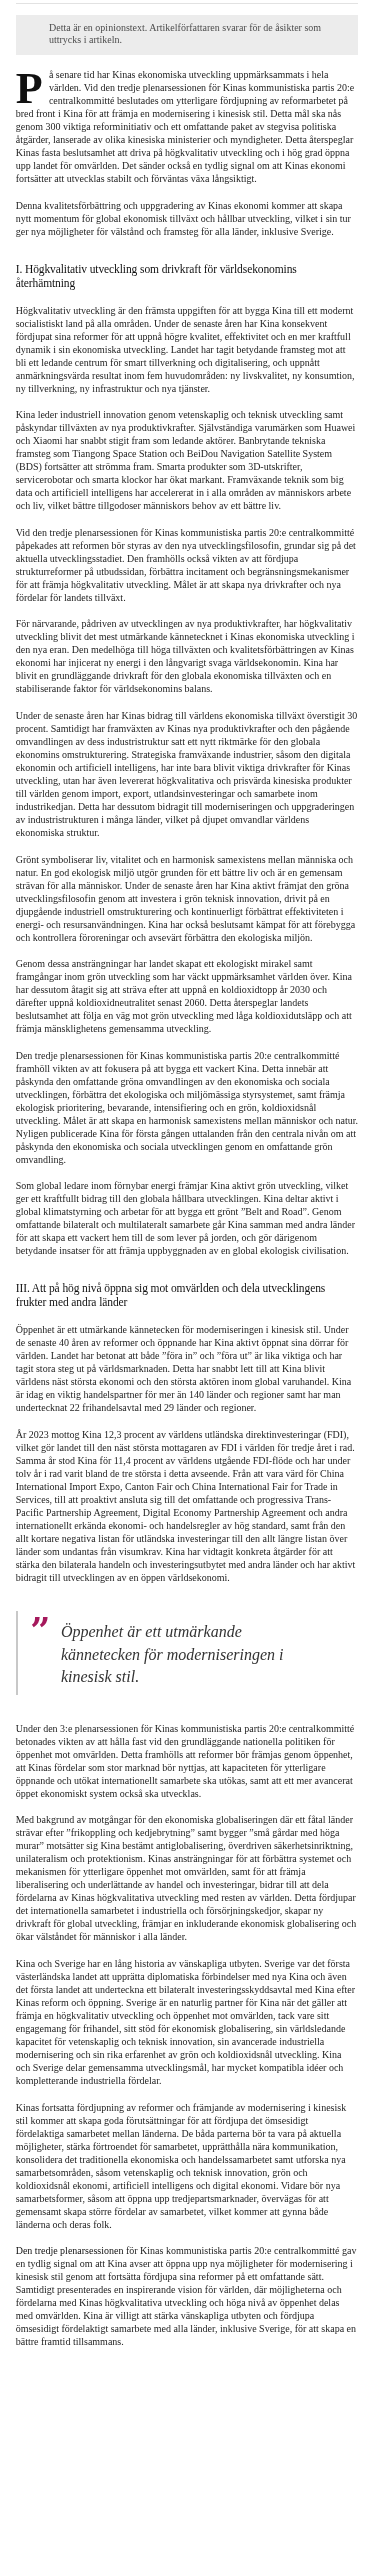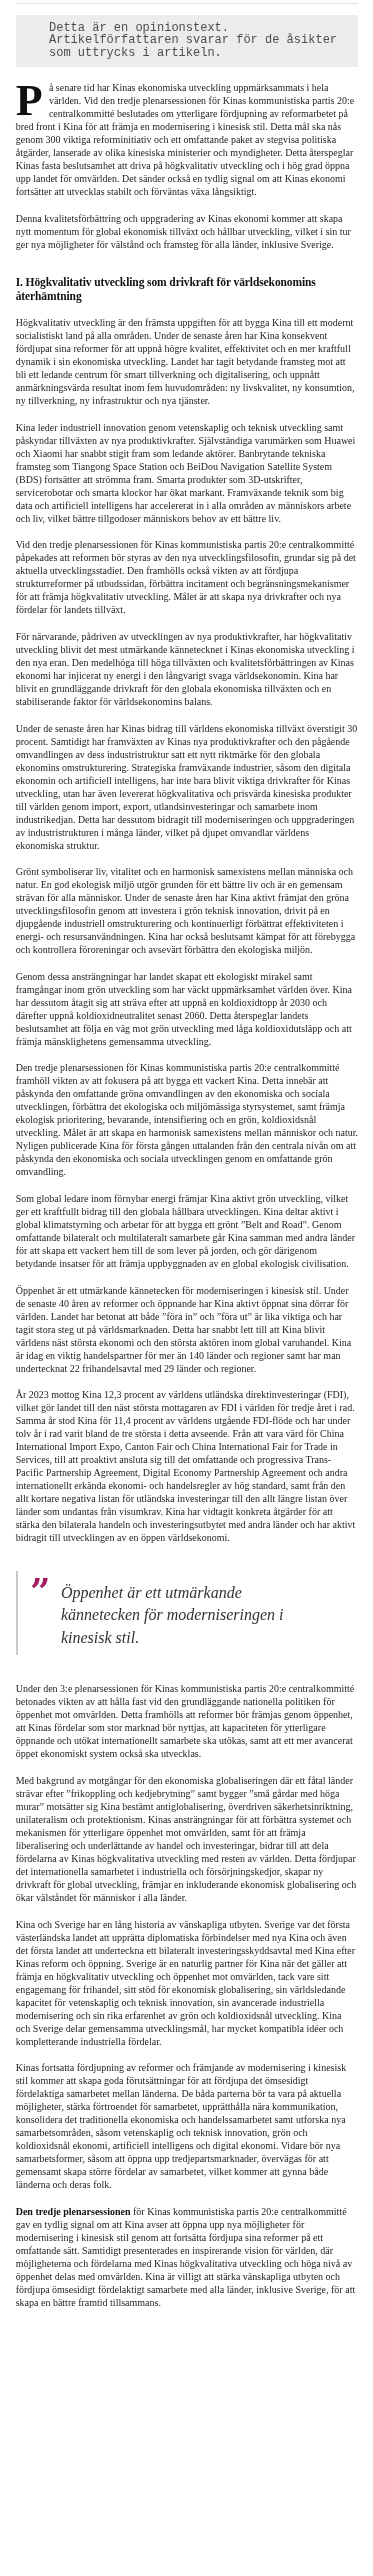--- a/index.html
+++ b/index.html
@@ -17,46 +17,46 @@
     border-top:0.5px solid #e2e2e2;
     margin:2.6px 0 0 0;
   }
   .notice{
     background:#ececec;
     margin:11.5px 0 0 0;
     padding:6.8px 15.7px 7.8px 17.3px;
   }
   .notice-text{
     margin:0;
-    font-family:Liberation Mono, monospace;
-    font-size:12px;
+    font-family:Liberation Serif, serif;
+    font-size:10px;
     line-height:12.6px;
     color:#4d4d4d;
     padding-left:16px;
   }
   .article{
     margin-top:7.3px;
     font-size:10px;
     line-height:13px;
     color:#242424;
   }
   .para{margin:13.6px 0;}
   .dropcap{
     float:left;
     font-size:44px;
     line-height:32px;
     padding:4.2px 6.3px 0 0;
     font-weight:bold;
     color:#111111;
   }
-  .lead-bold{font-weight:bold;color:#111111;}
+  .lead-bold{font-weight:normal;color:#111111;}
   .section-heading{
     font-size:11.5px;
     line-height:14px;
-    font-weight:bold;
+    font-weight:normal;
     color:#101010;
     margin:24px 0 12.6px 0;
     letter-spacing:-0.1px;
   }
   .pullquote{
     margin:27px 0;
     border-left:2.1px solid #c8c8c8;
     padding:8.4px 0 6.3px 12.6px;
     display:flex;
     align-items:flex-start;
@@ -92,20 +92,21 @@
       <h2 class="section-heading">I. Högkvalitativ utveckling som drivkraft för världsekonomins återhämtning</h2>
       <p class="para"><span>Högkvalitativ utveckling är den främsta uppgiften för att bygga Kina till ett modernt socialistiskt land på alla områden. Under de senaste åren har Kina konsekvent fördjupat sina reformer för att uppnå högre kvalitet, effektivitet och en mer kraftfull dynamik i sin ekonomiska utveckling. Landet har tagit betydande framsteg mot att bli ett ledande centrum för smart tillverkning och digitalisering, och uppnått anmärkningsvärda resultat inom fem huvudområden: ny livskvalitet, ny konsumtion, ny tillverkning, ny infrastruktur och nya tjänster.</span></p>
       <p class="para"><span>Kina leder industriell innovation genom vetenskaplig och teknisk utveckling samt påskyndar tillväxten av nya produktivkrafter. Självständiga varumärken som Huawei och Xiaomi har snabbt stigit fram som ledande aktörer. Banbrytande tekniska framsteg som Tiangong Space Station och BeiDou Navigation Satellite System (BDS) fortsätter att strömma fram. Smarta produkter som 3D-utskrifter, servicerobotar och smarta klockor har ökat markant. Framväxande teknik som big data och artificiell intelligens har accelererat in i alla områden av människors arbete och liv, vilket bättre tillgodoser människors behov av ett bättre liv.</span></p>
       <p class="para"><span>Vid den tredje plenarsessionen för Kinas kommunistiska partis 20:e centralkommitté påpekades att reformen bör styras av den nya utvecklingsfilosofin, grundar sig på det aktuella utvecklingsstadiet. Den framhölls också vikten av att fördjupa strukturreformer på utbudssidan, förbättra incitament och begränsningsmekanismer för att främja högkvalitativ utveckling. Målet är att skapa nya drivkrafter och nya fördelar för landets tillväxt.</span></p>
       <p class="para"><span>För närvarande, pådriven av utvecklingen av nya produktivkrafter, har högkvalitativ utveckling blivit det mest utmärkande kännetecknet i Kinas ekonomiska utveckling i den nya eran. Den medelhöga till höga tillväxten och kvalitetsförbättringen av Kinas ekonomi har injicerat ny energi i den långvarigt svaga världsekonomin. Kina har blivit en grundläggande drivkraft för den globala ekonomiska tillväxten och en stabiliserande faktor för världsekonomins balans.</span></p>
       <p class="para"><span>Under de senaste åren har Kinas bidrag till världens ekonomiska tillväxt överstigit 30 procent. Samtidigt har framväxten av Kinas nya produktivkrafter och den pågående omvandlingen av dess industristruktur satt ett nytt riktmärke för den globala ekonomins omstrukturering. Strategiska framväxande industrier, såsom den digitala ekonomin och artificiell intelligens, har inte bara blivit viktiga drivkrafter för Kinas utveckling, utan har även levererat högkvalitativa och prisvärda kinesiska produkter till världen genom import, export, utlandsinvesteringar och samarbete inom industrikedjan. Detta har dessutom bidragit till moderniseringen och uppgraderingen av industristrukturen i många länder, vilket på djupet omvandlar världens ekonomiska struktur.</span></p>
       <p class="para"><span>Grönt symboliserar liv, vitalitet och en harmonisk samexistens mellan människa och natur. En god ekologisk miljö utgör grunden för ett bättre liv och är en gemensam strävan för alla människor. Under de senaste åren har Kina aktivt främjat den gröna utvecklingsfilosofin genom att investera i grön teknisk innovation, drivit på en djupgående industriell omstrukturering och kontinuerligt förbättrat effektiviteten i energi- och resursanvändningen. Kina har också beslutsamt kämpat för att förebygga och kontrollera föroreningar och avsevärt förbättra den ekologiska miljön.</span></p>
       <p class="para"><span>Genom dessa ansträngningar har landet skapat ett ekologiskt mirakel samt framgångar inom grön utveckling som har väckt uppmärksamhet världen över. Kina har dessutom åtagit sig att sträva efter att uppnå en koldioxidtopp år 2030 och därefter uppnå koldioxidneutralitet senast 2060. Detta återspeglar landets beslutsamhet att följa en väg mot grön utveckling med låga koldioxidutsläpp och att främja mänsklighetens gemensamma utveckling.</span></p>
       <p class="para"><span>Den tredje plenarsessionen för Kinas kommunistiska partis 20:e centralkommitté framhöll vikten av att fokusera på att bygga ett vackert Kina. Detta innebär att påskynda den omfattande gröna omvandlingen av den ekonomiska och sociala utvecklingen, förbättra det ekologiska och miljömässiga styrsystemet, samt främja ekologisk prioritering, bevarande, intensifiering och en grön, koldioxidsnål utveckling. Målet är att skapa en harmonisk samexistens mellan människor och natur. Nyligen publicerade Kina för första gången uttalanden från den centrala nivån om att påskynda den ekonomiska och sociala utvecklingen genom en omfattande grön omvandling.</span></p>
       <p class="para"><span>Som global ledare inom förnybar energi främjar Kina aktivt grön utveckling, vilket ger ett kraftfullt bidrag till den globala hållbara utvecklingen. Kina deltar aktivt i global klimatstyrning och arbetar för att bygga ett grönt ”Belt and Road”. Genom omfattande bilateralt och multilateralt samarbete går Kina samman med andra länder för att skapa ett vackert hem till de som lever på jorden, och gör därigenom betydande insatser för att främja uppbyggnaden av en global ekologisk civilisation.</span></p>
+      <h2 class="section-heading">III. Att på hög nivå öppna sig mot omvärlden och dela utvecklingens frukter med andra länder</h2>
       <p class="para"><span>Öppenhet är ett utmärkande kännetecken för moderniseringen i kinesisk stil. Under de senaste 40 åren av reformer och öppnande har Kina aktivt öppnat sina dörrar för världen. Landet har betonat att både ”föra in” och ”föra ut” är lika viktiga och har tagit stora steg ut på världsmarknaden. Detta har snabbt lett till att Kina blivit världens näst största ekonomi och den största aktören inom global varuhandel. Kina är idag en viktig handelspartner för mer än 140 länder och regioner samt har man undertecknat 22 frihandelsavtal med 29 länder och regioner.</span></p>
       <p class="para"><span>År 2023 mottog Kina 12,3 procent av världens utländska direktinvesteringar (FDI), vilket gör landet till den näst största mottagaren av FDI i världen för tredje året i rad. Samma år stod Kina för 11,4 procent av världens utgående FDI-flöde och har under tolv år i rad varit bland de tre största i detta avseende. Från att vara värd för China International Import Expo, Canton Fair och China International Fair for Trade in Services, till att proaktivt ansluta sig till det omfattande och progressiva Trans-Pacific Partnership Agreement, Digital Economy Partnership Agreement och andra internationellt erkända ekonomi- och handelsregler av hög standard, samt från den allt kortare negativa listan för utländska investeringar till den allt längre listan över länder som undantas från visumkrav. Kina har vidtagit konkreta åtgärder för att stärka den bilaterala handeln och investeringsutbytet med andra länder och har aktivt bidragit till utvecklingen av en öppen världsekonomi.</span></p>
       <figure class="pullquote" style="border-left-color: rgb(200, 200, 200);">
         <span class="quote-mark" style="color: rgb(165, 25, 92);">”</span>
         <blockquote class="quote-text">Öppenhet är ett utmärkande kännetecken för moderniseringen i kinesisk stil.</blockquote>
       </figure>
       <p class="para"><span>Under den 3:e plenarsessionen för Kinas kommunistiska partis 20:e centralkommitté betonades vikten av att hålla fast vid den grundläggande nationella politiken för öppenhet mot omvärlden. Detta framhölls att reformer bör främjas genom öppenhet, att Kinas fördelar som stor marknad bör nyttjas, att kapaciteten för ytterligare öppnande och utökat internationellt samarbete ska utökas, samt att ett mer avancerat öppet ekonomiskt system också ska utvecklas.</span></p>
       <p class="para"><span>Med bakgrund av motgångar för den ekonomiska globaliseringen där ett fåtal länder strävar efter ”frikoppling och kedjebrytning” samt bygger ”små gårdar med höga murar” motsätter sig Kina bestämt antiglobalisering, överdriven säkerhetsinriktning, unilateralism och protektionism. Kinas ansträngningar för att förbättra systemet och mekanismen för ytterligare öppenhet mot omvärlden, samt för att främja liberalisering och underlättande av handel och investeringar, bidrar till att dela fördelarna av Kinas högkvalitativa utveckling med resten av världen. Detta fördjupar det internationella samarbetet i industriella och försörjningskedjor, skapar ny drivkraft för global utveckling, främjar en inkluderande ekonomisk globalisering och ökar välståndet för människor i alla länder.</span></p>
       <p class="para"><span>Kina och Sverige har en lång historia av vänskapliga utbyten. Sverige var det första västerländska landet att upprätta diplomatiska förbindelser med nya Kina och även det första landet att underteckna ett bilateralt investeringsskyddsavtal med Kina efter Kinas reform och öppning. Sverige är en naturlig partner för Kina när det gäller att främja en högkvalitativ utveckling och öppenhet mot omvärlden, tack vare sitt engagemang för frihandel, sitt stöd för ekonomisk globalisering, sin världsledande kapacitet för vetenskaplig och teknisk innovation, sin avancerade industriella modernisering och sin rika erfarenhet av grön och koldioxidsnål utveckling. Kina och Sverige delar gemensamma utvecklingsmål, har mycket kompatibla idéer och kompletterande industriella fördelar.</span></p>
       <p class="para"><span>Kinas fortsatta fördjupning av reformer och främjande av modernisering i kinesisk stil kommer att skapa goda förutsättningar för att fördjupa det ömsesidigt fördelaktiga samarbetet mellan länderna. De båda parterna bör ta vara på aktuella möjligheter, stärka förtroendet för samarbetet, upprätthålla nära kommunikation, konsolidera det traditionella ekonomiska och handelssamarbetet samt utforska nya samarbetsområden, såsom vetenskaplig och teknisk innovation, grön och koldioxidsnål ekonomi, artificiell intelligens och digital ekonomi. Vidare bör nya samarbetsformer, såsom att öppna upp tredjepartsmarknader, övervägas för att gemensamt skapa större fördelar av samarbetet, vilket kommer att gynna både länderna och deras folk.</span></p>

